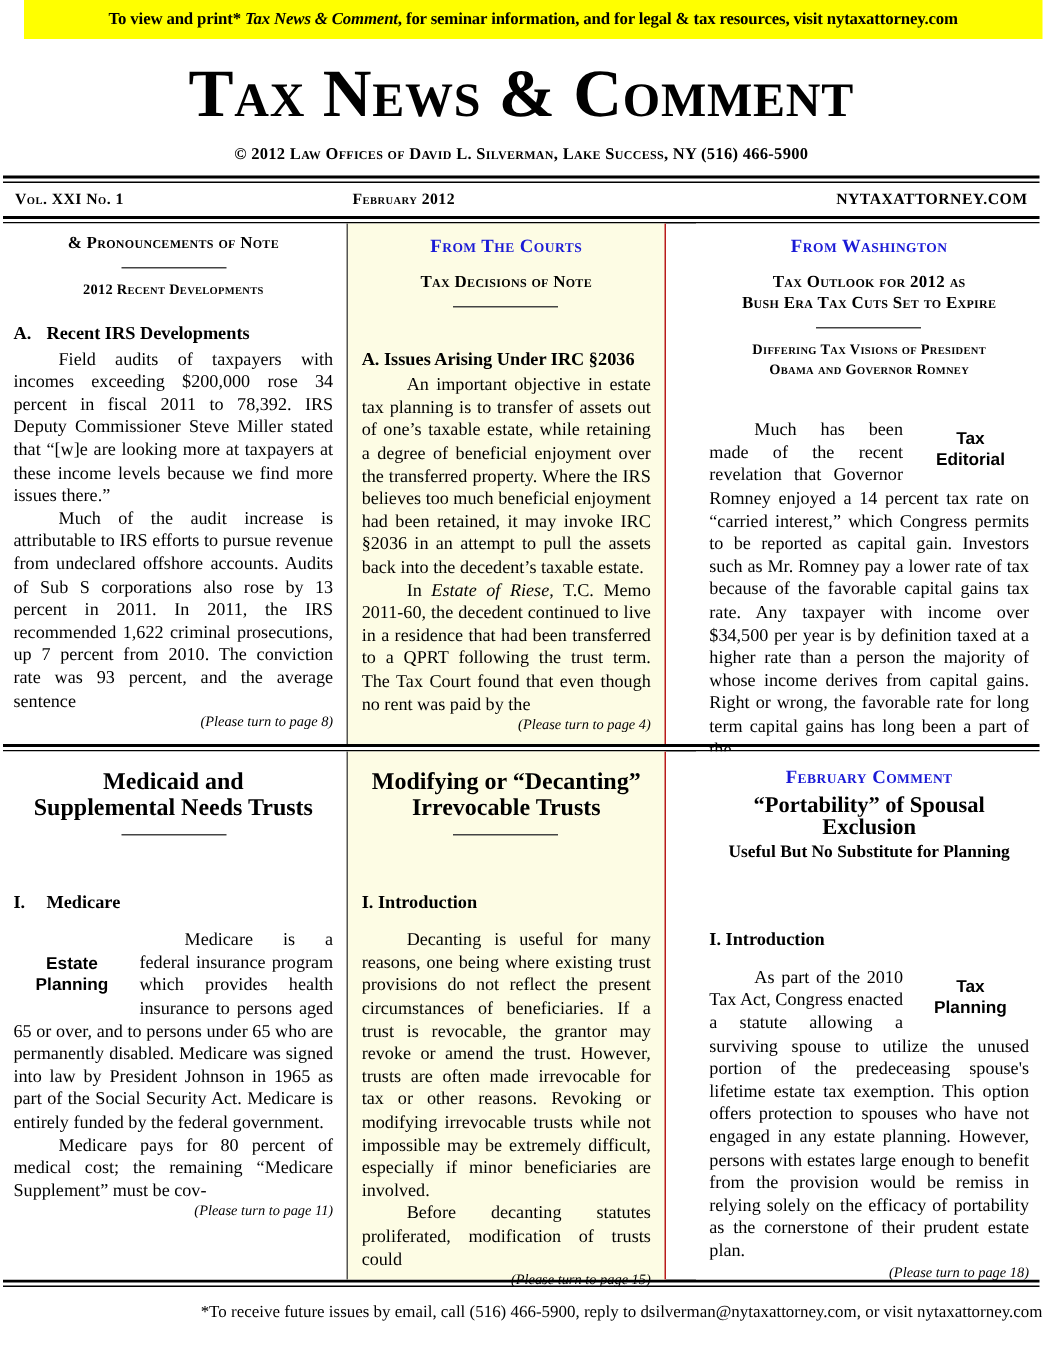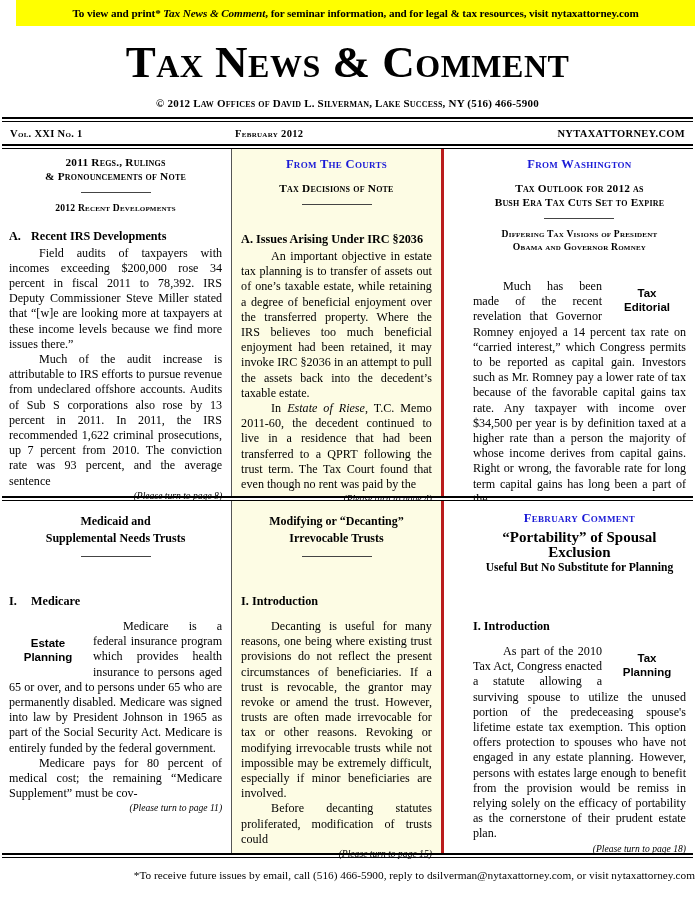--- a/index.html
+++ b/index.html
@@ -93,21 +93,21 @@
   .band {
     display: flex;
     box-sizing: border-box;
   }
   .col {
     box-sizing: border-box;
     padding: 6px 9px 4px 9px;
     position: relative;
   }
   .col.c1 { width: 238px; background: #ffffff; }
-  .col.c2 { width: 219px; background: #fdfce4; border-left: 1px solid #555; border-right: 3px solid #b91c1c; }
+  .col.c2 { width: 219px; background: #fdfce4; border-left: 1px solid #555; border-right: 1px solid #b91c1c; }
   .col.c3 { width: 238px; background: #ffffff; margin-left: 20px; }
 
   .band-top { height: 347px; }
   .band-bottom { height: 352px; }
 
   
   .kicker {
     color: #1a1ad6;
     font-weight: 700;
     font-variant: small-caps;
@@ -135,21 +135,21 @@
   }
   .hairline {
     width: 70px;
     height: 0;
     border-top: 1px solid #444;
     margin: 9px auto 9px auto;
   }
   .headline {
     text-align: center;
     font-weight: 700;
-    font-size: 12px;
+    font-size: 16px;
     line-height: 17px;
   }
 
   
   .subhead {
     font-weight: 700;
     font-size: 12.2px;
     margin-top: 14px;
     margin-bottom: 2px;
   }
@@ -218,21 +218,20 @@
     <div class="vol-left">Vol. XXI  No. 1</div>
     <div class="vol-center">February 2012</div>
     <div class="vol-right">NYTAXATTORNEY.COM</div>
   </div>
 
   <div class="rule-double"></div>
 
   <div class="band band-top">
 
     <div class="col c1">
-      <div class="deck">2011 Regs., Rulings</div>
       <div class="deck">&amp; Pronouncements of Note</div>
       <div class="hairline"></div>
       <div class="deck2">2012 Recent Developments</div>
       <div class="subhead">
         <span class="lbl">A.</span><span>Recent IRS Developments</span>
       </div>
       <p class="body">Field audits of taxpayers with incomes exceeding $200,000 rose 34 percent in fiscal 2011 to 78,392. IRS Deputy Commissioner Steve Miller stated that “[w]e are looking more at taxpayers at these income levels because we find more issues there.”</p>
       <p class="body">Much of the audit increase is attributable to IRS efforts to pursue revenue from undeclared offshore accounts. Audits of Sub S corporations also rose by 13 percent in 2011. In 2011, the IRS recommended 1,622 criminal prosecutions, up 7 percent from 2010. The conviction rate was 93 percent, and the average sentence</p>
       <div class="turn">(Please turn to page 8)</div>
     </div>

